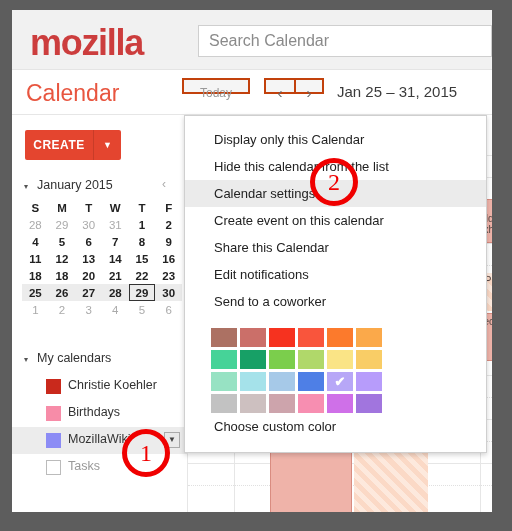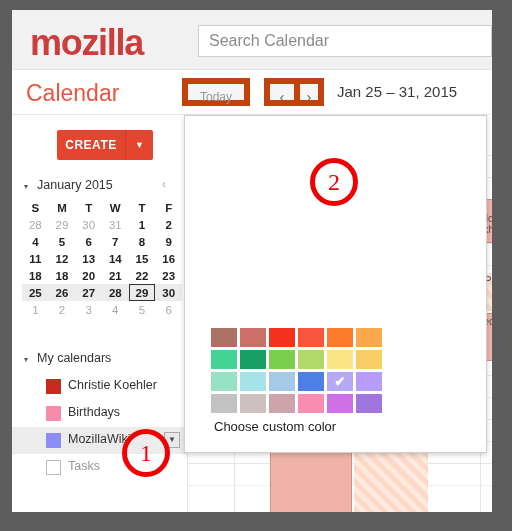--- a/index.html
+++ b/index.html
@@ -53,26 +53,26 @@
     border-bottom: 1px solid #e6e6e6;
     padding-left: 8px;
   }
   #apptitle {
     position: absolute; left: 14px; top: 10px;
     font-size: 23px; color: #e8553f; font-weight: normal;
   }
   .tbbtn {
     position: absolute;
     background: #f5f5f5;
-    border: 6px solid #c2410c;
+    border: 2px solid #c2410c;
     color: #999;
     font-size: 12px;
     text-align: center;
     line-height: 26px;
-    height: 28px;
+    height: 16px;
     cursor: pointer;
   }
   #btn-today { left: 170px; top: 8px; width: 68px; }
   #btn-prev  { left: 252px; top: 8px; width: 30px; color:#666; font-size:15px; border-right:none;}
   #btn-next  { left: 282px; top: 8px; width: 30px; color:#666; font-size:15px;}
   #daterange {
     position: absolute; left: 325px; top: 13px;
     font-size: 15px; color: #3b3b3b;
   }
 
@@ -82,21 +82,20 @@
     width: 176px; height: 397px;
     background: #ffffff;
     border-right: 1px solid #e6e6e6;
   }
   #createbtn {
     position: absolute; left: 13px; top: 15px;
     width: 96px; height: 30px;
     background: #e4452f;
     border-radius: 2px;
     cursor: pointer;
-    margin-left: 32px;
   }
   #createbtn .lbl {
     position: absolute; left: 0; top: 0; width: 68px; height: 30px;
     color: #fff; font-size: 12px; font-weight: bold;
     line-height: 30px; text-align: center; letter-spacing: .5px;
   }
   #createbtn .caret {
     position: absolute; right: 0; top: 0; width: 28px; height: 30px;
     border-left: 1px solid #c83c28;
     color: #fff; font-size: 9px; line-height: 30px; text-align: center;
@@ -394,20 +393,29 @@
     <div class="ev" style="left:286px; top:198px; width:30px; height:48px;">
       <span>pec</span>
     </div>
 
     <div class="ev" style="left:82px; top:334px; width:82px; height:78px;"></div>
     <div class="ev striped" style="left:166px; top:334px; width:74px; height:78px;"></div>
   </div>
 
   <div id="menu">
     <div class="sep"></div>
+    <div id="menu-items">
+        <div class="mi">Display only this Calendar</div>
+        <div class="mi">Hide this calendar from the list</div>
+        <div class="mi hl">Calendar settings</div>
+        <div class="mi">Create event on this calendar</div>
+        <div class="mi">Share this Calendar</div>
+        <div class="mi">Edit notifications</div>
+        <div class="mi">Send to a coworker</div>
+      </div>
     <div id="palette">
         <div class="swrow"><span class="sw2" style="background: rgb(172, 113, 99);"></span><span class="sw2" style="background: rgb(203, 111, 105);"></span><span class="sw2" style="background: rgb(246, 50, 31);"></span><span class="sw2" style="background: rgb(249, 85, 60);"></span><span class="sw2" style="background: rgb(252, 122, 44);"></span><span class="sw2" style="background: rgb(251, 169, 74);"></span></div>
         <div class="swrow"><span class="sw2" style="background: rgb(70, 211, 152);"></span><span class="sw2" style="background: rgb(23, 160, 102);"></span><span class="sw2" style="background: rgb(123, 206, 76);"></span><span class="sw2" style="background: rgb(176, 216, 106);"></span><span class="sw2" style="background: rgb(250, 228, 134);"></span><span class="sw2" style="background: rgb(249, 205, 102);"></span></div>
         <div class="swrow"><span class="sw2" style="background: rgb(151, 226, 195);"></span><span class="sw2" style="background: rgb(165, 226, 234);"></span><span class="sw2" style="background: rgb(166, 201, 232);"></span><span class="sw2" style="background: rgb(78, 127, 230);"></span><span class="sw2" style="background: rgb(183, 167, 247);"><span class="chk">✔</span></span><span class="sw2" style="background: rgb(183, 156, 251);"></span></div>
         <div class="swrow"><span class="sw2" style="background: rgb(194, 194, 194);"></span><span class="sw2" style="background: rgb(205, 192, 192);"></span><span class="sw2" style="background: rgb(205, 164, 172);"></span><span class="sw2" style="background: rgb(247, 142, 177);"></span><span class="sw2" style="background: rgb(207, 112, 232);"></span><span class="sw2" style="background: rgb(161, 117, 222);"></span></div>
       </div>
     <div id="custcolor">Choose custom color</div>
   </div>
 
 </div>

